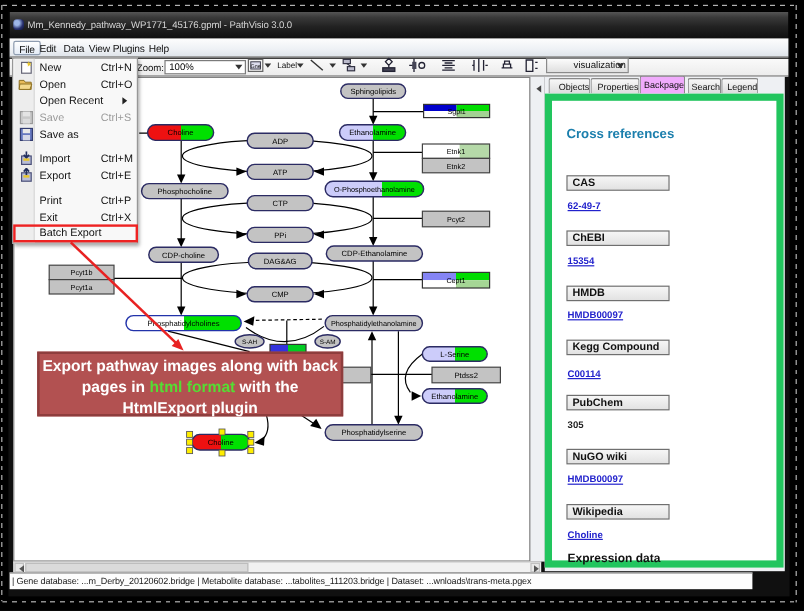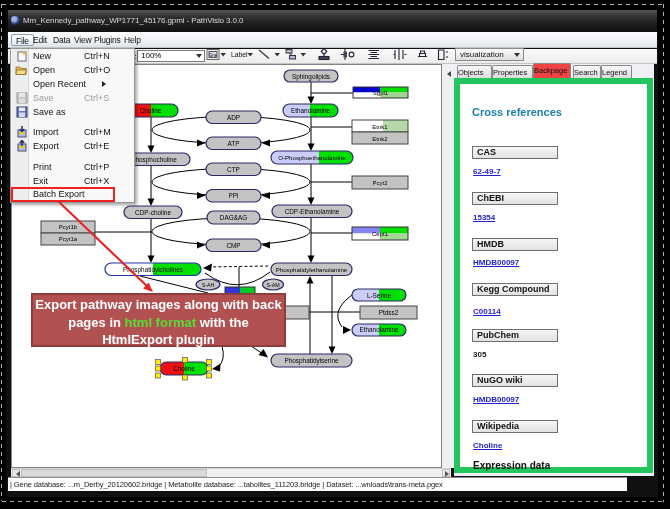--- a/index.html
+++ b/index.html
@@ -8,25 +8,25 @@
 .ants-v{width:1px;background:repeating-linear-gradient(180deg,#b2b2b2 0 4px,rgba(0,0,0,0) 4px 8px)}
 .win{left:7px;top:9px;width:651px;height:488px;background:#101010}
 .titlebar{left:0;top:0;width:651px;height:23px;background:linear-gradient(#555 0,#3a3a3a 20%,#222 55%,#101010 100%);border:1px solid #000;border-bottom:0}
 .titletxt{left:16px;top:7px;font-size:8px;color:#d6d6d6;letter-spacing:-0.1px}
 .menubar{left:1px;top:23px;width:649px;height:16px;background:linear-gradient(#fdfdfd,#eef1f5 60%,#dfe4ea);border-bottom:1px solid #c7c7c7;font-size:8.5px;letter-spacing:-0.2px;color:#111}
 .mitem{position:absolute;top:2px;height:12px;line-height:12px;padding:0 4px}
 .toolbar{left:1px;top:40px;width:649px;height:15px;background:linear-gradient(#fafafa,#ececec);border-bottom:1px solid #c4c4c4}
 .canvas{left:4px;top:55px;width:431px;height:404px;background:#fff;border:1px solid #828282}
 .splitter{left:435px;top:55px;width:12px;height:404px;background:#eef0f3}
 .rpanel{left:447px;top:55px;width:200px;height:412px;background:#eef0f3}
-.tab{position:absolute;top:1px;height:13px;background:linear-gradient(#f8f8f8,#dcdcdc);border:1px solid #898989;border-bottom:0;border-radius:2px 2px 0 0;font-size:7.5px;color:#111;line-height:13px;text-align:left}
-.tabsel{top:-1px;height:15px;background:#ef4444;z-index:3}
+.tab{position:absolute;top:1px;height:13px;background:linear-gradient(#f8f8f8,#dcdcdc);border:1px solid #898989;border-bottom:0;border-radius:2px 2px 0 0;font-size:7.5px;color:#111;line-height:13px;text-align:right}
+.tabsel{top:-1px;height:15px;background:#f0abfc;z-index:3}
 .rbox{position:absolute;left:12px;width:86px;height:13px;border:1px solid #6f6f6f;background:linear-gradient(#f6f6f6,#e2e2e2);font-size:9px;font-weight:bold;color:#111;line-height:11px;padding-left:4px}
 .rlink{position:absolute;left:13px;font-size:8px;font-weight:bold;color:#2222cc;text-decoration:underline}
-.menu{left:3px;top:39px;width:125px;height:155px;background:#f8f8f8;border:1px solid #979797;box-shadow:2px 2px 3px rgba(0,0,0,.35);z-index:20}
+.menu{left:3px;top:39px;width:105px;height:155px;background:#f8f8f8;border:1px solid #979797;box-shadow:2px 2px 3px rgba(0,0,0,.35);z-index:20}
 .mrow{position:absolute;left:1px;width:102px;height:14px;font-size:9px;color:#111;line-height:14px}
 .mrow .lb{position:absolute;left:21px}
 .mrow .sc{position:absolute;left:72px}
 .gray{color:#9a9a9a}
 .hsb{left:4px;top:459px;width:440px;height:9px;background:#f1f1f1;border-top:1px solid #d5d5d5}
 .statusbar{left:1px;top:468px;width:619px;height:14px;background:#fdfdfd;border-top:1px solid #8e8e8e;font-size:7.5px;letter-spacing:-0.1px;color:#222;line-height:14px}
 .redbox{left:24px;top:284px;width:255px;height:54px;background:#b25151;border:2px solid #8e3d3d;z-index:10;text-align:center;color:#fff;font-weight:bold;font-size:13px;line-height:17.5px;padding-top:1px}
 .redbox .g{color:#55dd33}
 </style></head><body>
 
@@ -351,19 +351,19 @@
         <rect x="319" y="56.5" width="10" height="3" fill="#445" stroke="#223"></rect>
       <path d="M345 49 v11 M341 54.5 h3"></path>
         <rect x="343.5" y="51.5" width="3.5" height="6" fill="#445" stroke="none"></rect>
         <circle cx="351.5" cy="54.5" r="2.4"></circle>
       <path d="M368.5 50.5 h10.5 M368.5 54.5 h10.5 M368.5 58.5 h10.5 M370.5 52.5 h6.5 M370.5 56.5 h6.5"></path>
       <path d="M395 50 v9 M399 49 v11 M403 50 v9 M393.5 54.5 h2 M404.5 54.5 h2"></path>
       <path d="M418 56.5 h9 M419.5 56.5 v-3 h6 v3 M420.5 53.5 v-2.5 h4 v2.5"></path>
       <path d="M438.5 50 h5.5 v9.5 h-5.5 z M446 52 h2 M446 57 h2"></path>
     </g>
   </svg>
-  <div class="abs" style="left:448px;top:39px;width:69px;height:13px;background:linear-gradient(#fcfcfc,#dfdfdf);border:1px solid #8a8a8a;font-size:8px;color:#111;line-height:11px;padding-left:4px">visualization<span style="position:absolute;right:3px;top:4px;width:0;height:0;border:3px solid transparent;border-top:4px solid #333"></span></div>
+  <div class="abs" style="left:448px;top:39px;width:69px;height:13px;background:linear-gradient(#fcfcfc,#dfdfdf);border:1px solid #8a8a8a;font-size:8px;color:#111;line-height:11px;padding-left:22px">visualization<span style="position:absolute;right:3px;top:4px;width:0;height:0;border:3px solid transparent;border-top:4px solid #333"></span></div>
 </div>
 
 <svg class="abs" width="670" height="509" viewBox="0 0 670 509" style="left:0;top:0;z-index:40;pointer-events:none">
   <line x1="59" y1="202" x2="149" y2="288" stroke="#e82222" stroke-width="2.1"></line>
   <polygon points="153,292 148.6,282.6 143.1,288.4" fill="#e82222"></polygon>
 </svg>
 
 </body></html>

